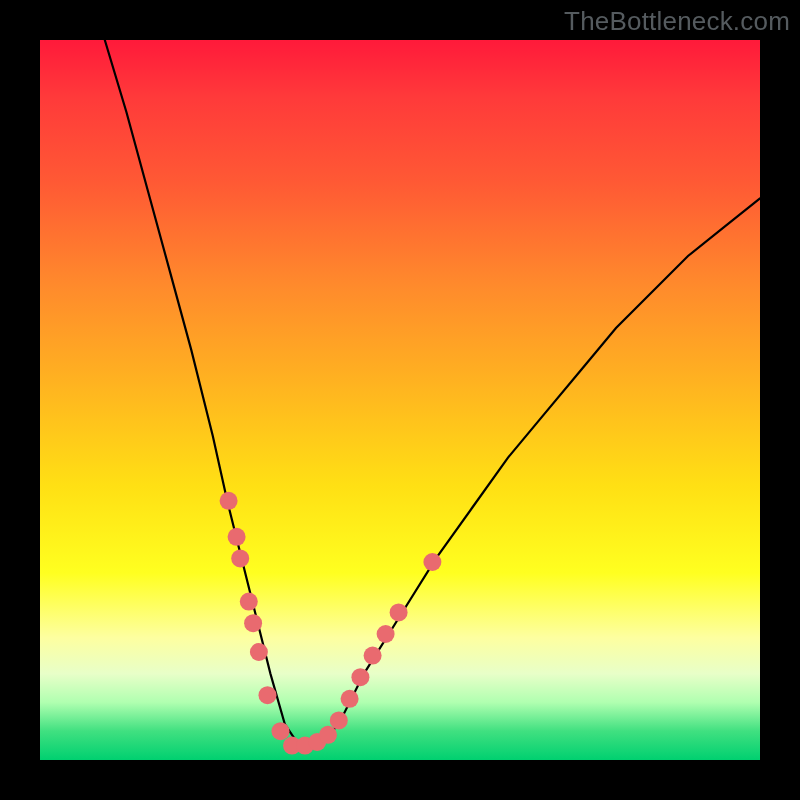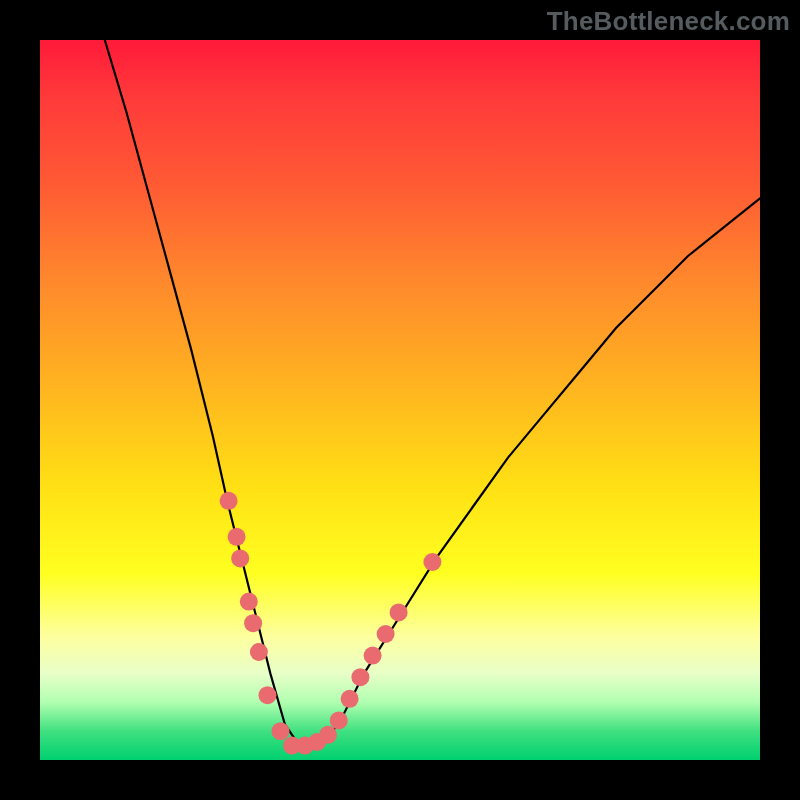--- a/index.html
+++ b/index.html
@@ -37,21 +37,21 @@
       #40e080 96%,
       #00d070 100%
     );
   }
   .watermark {
     position: absolute;
     top: 6px;
     right: 10px;
     color: #555b5f;
     font-size: 26px;
-    font-weight: 700;
+    font-weight: 400;
     letter-spacing: 0.2px;
     z-index: 10;
   }
   svg.curve {
     position: absolute;
     left: 0;
     top: 0;
     width: 720px;
     height: 720px;
     overflow: visible;

